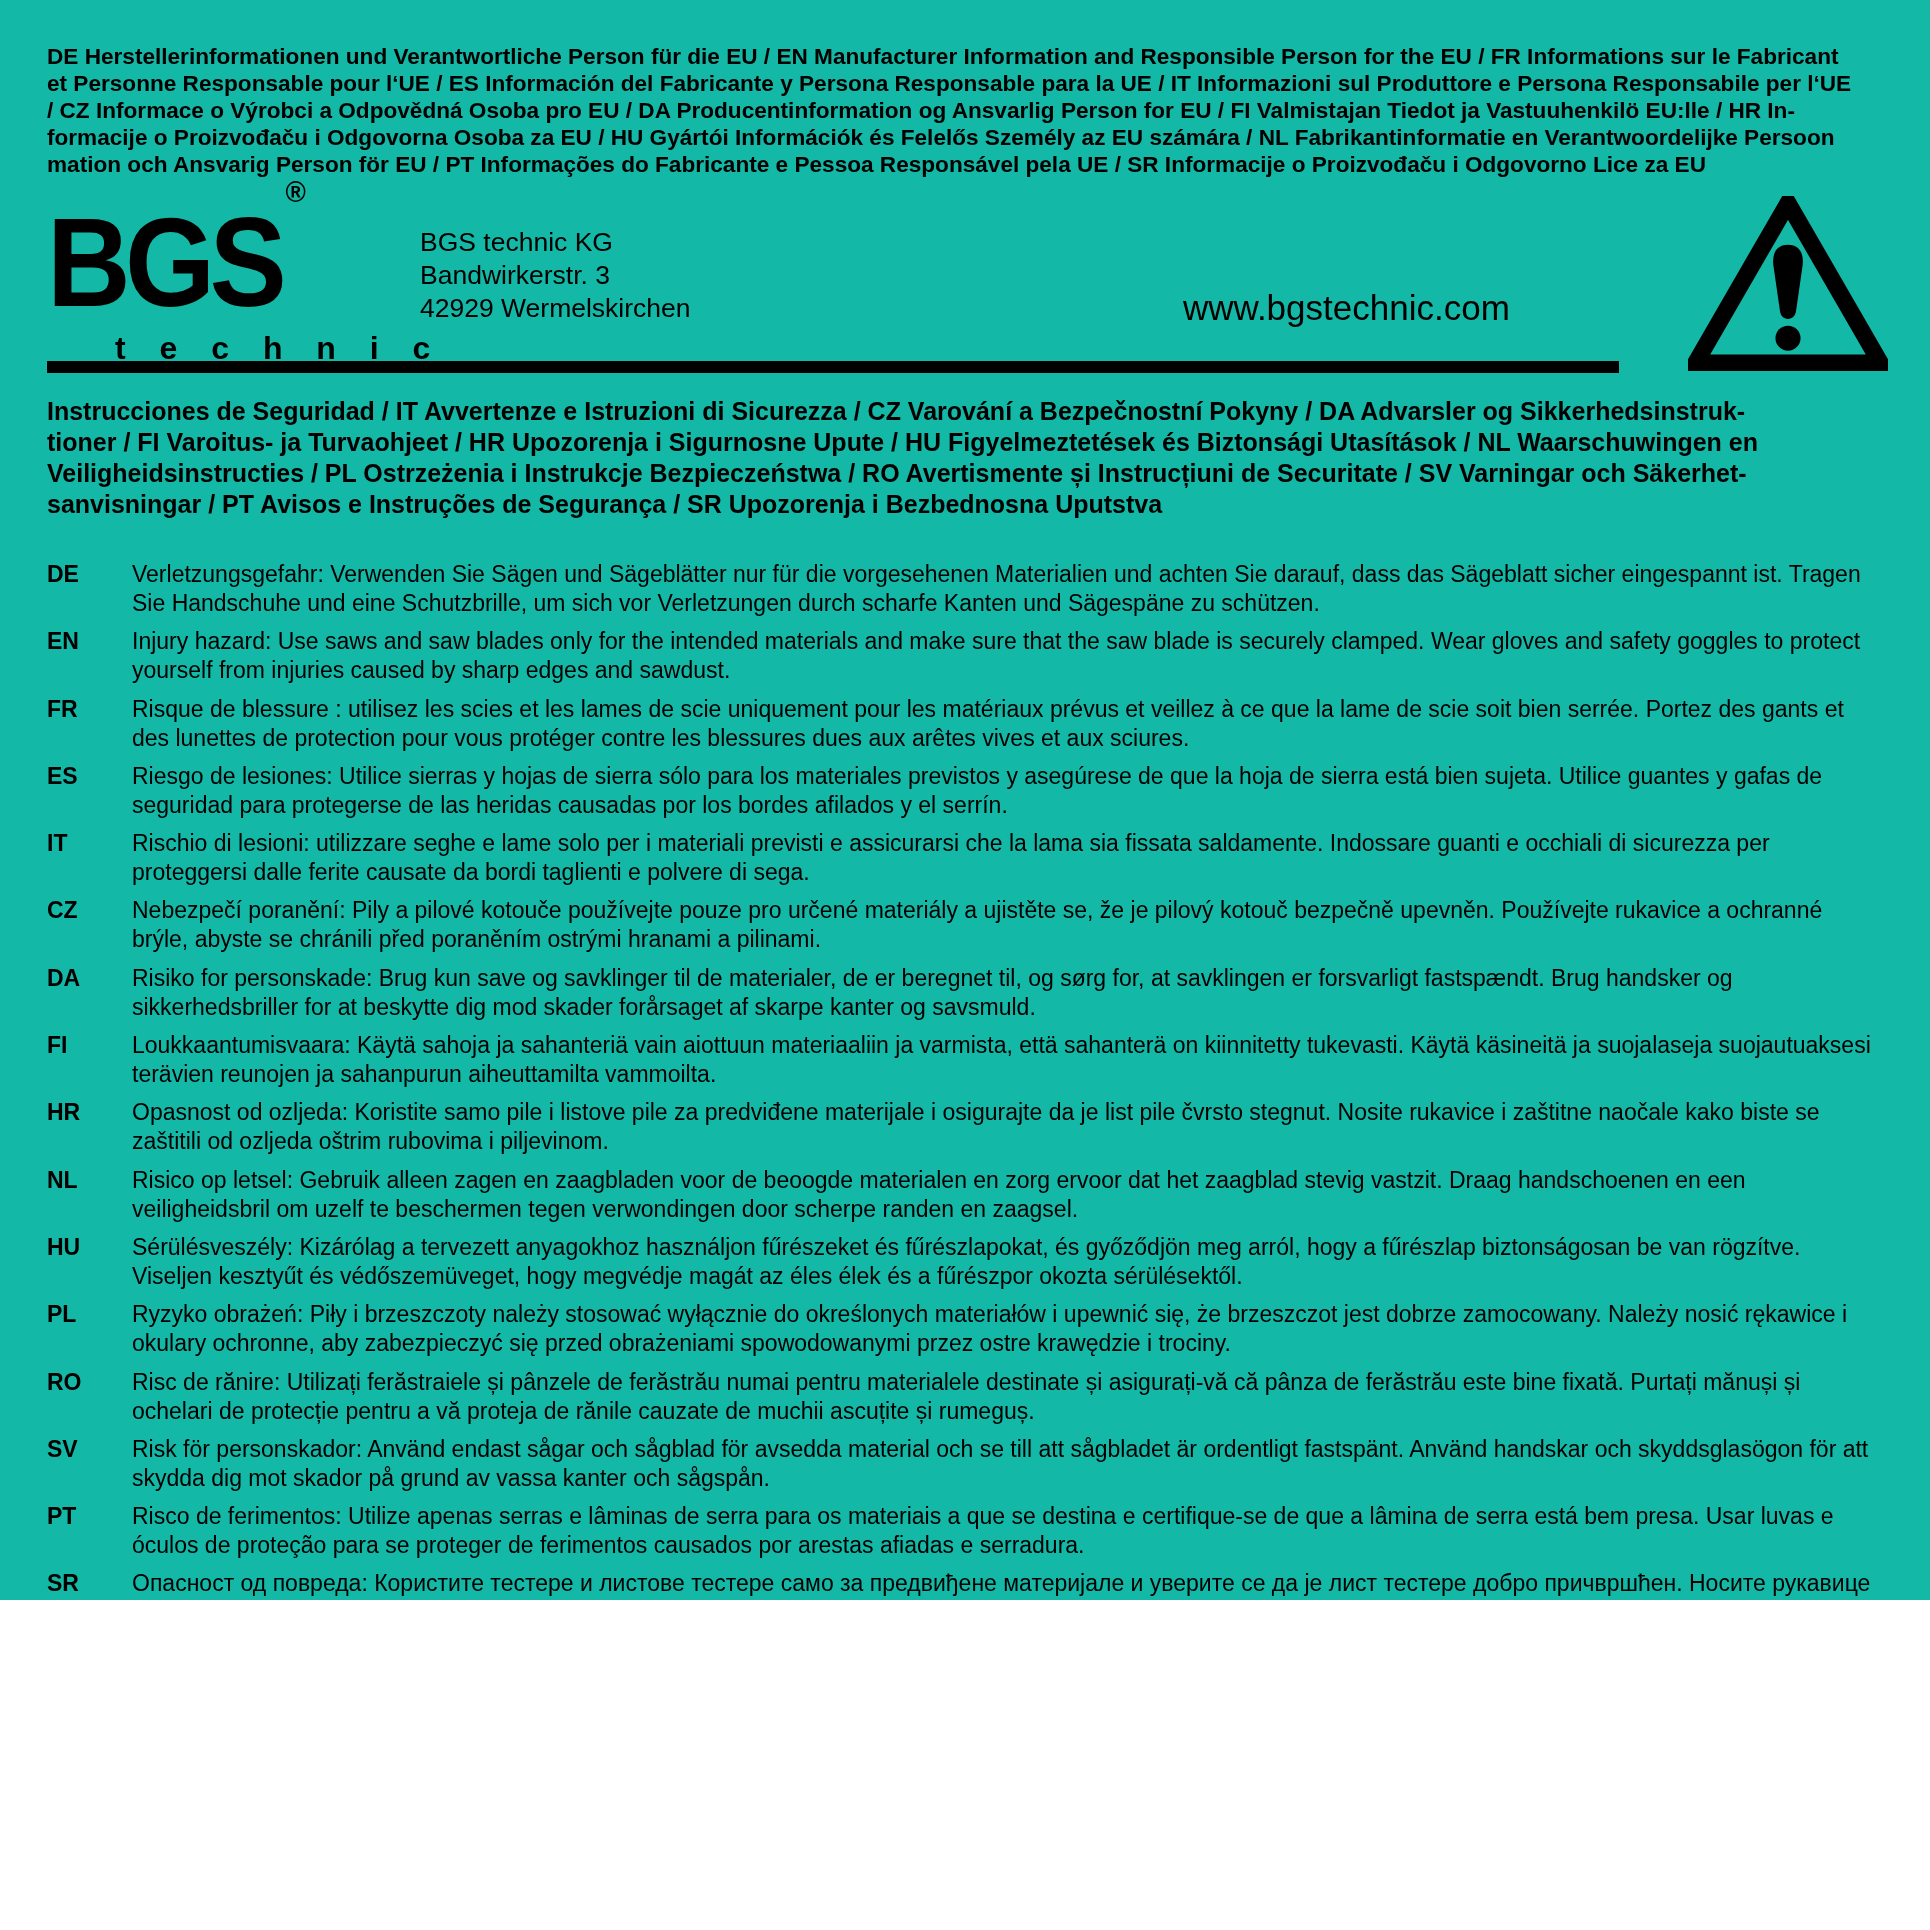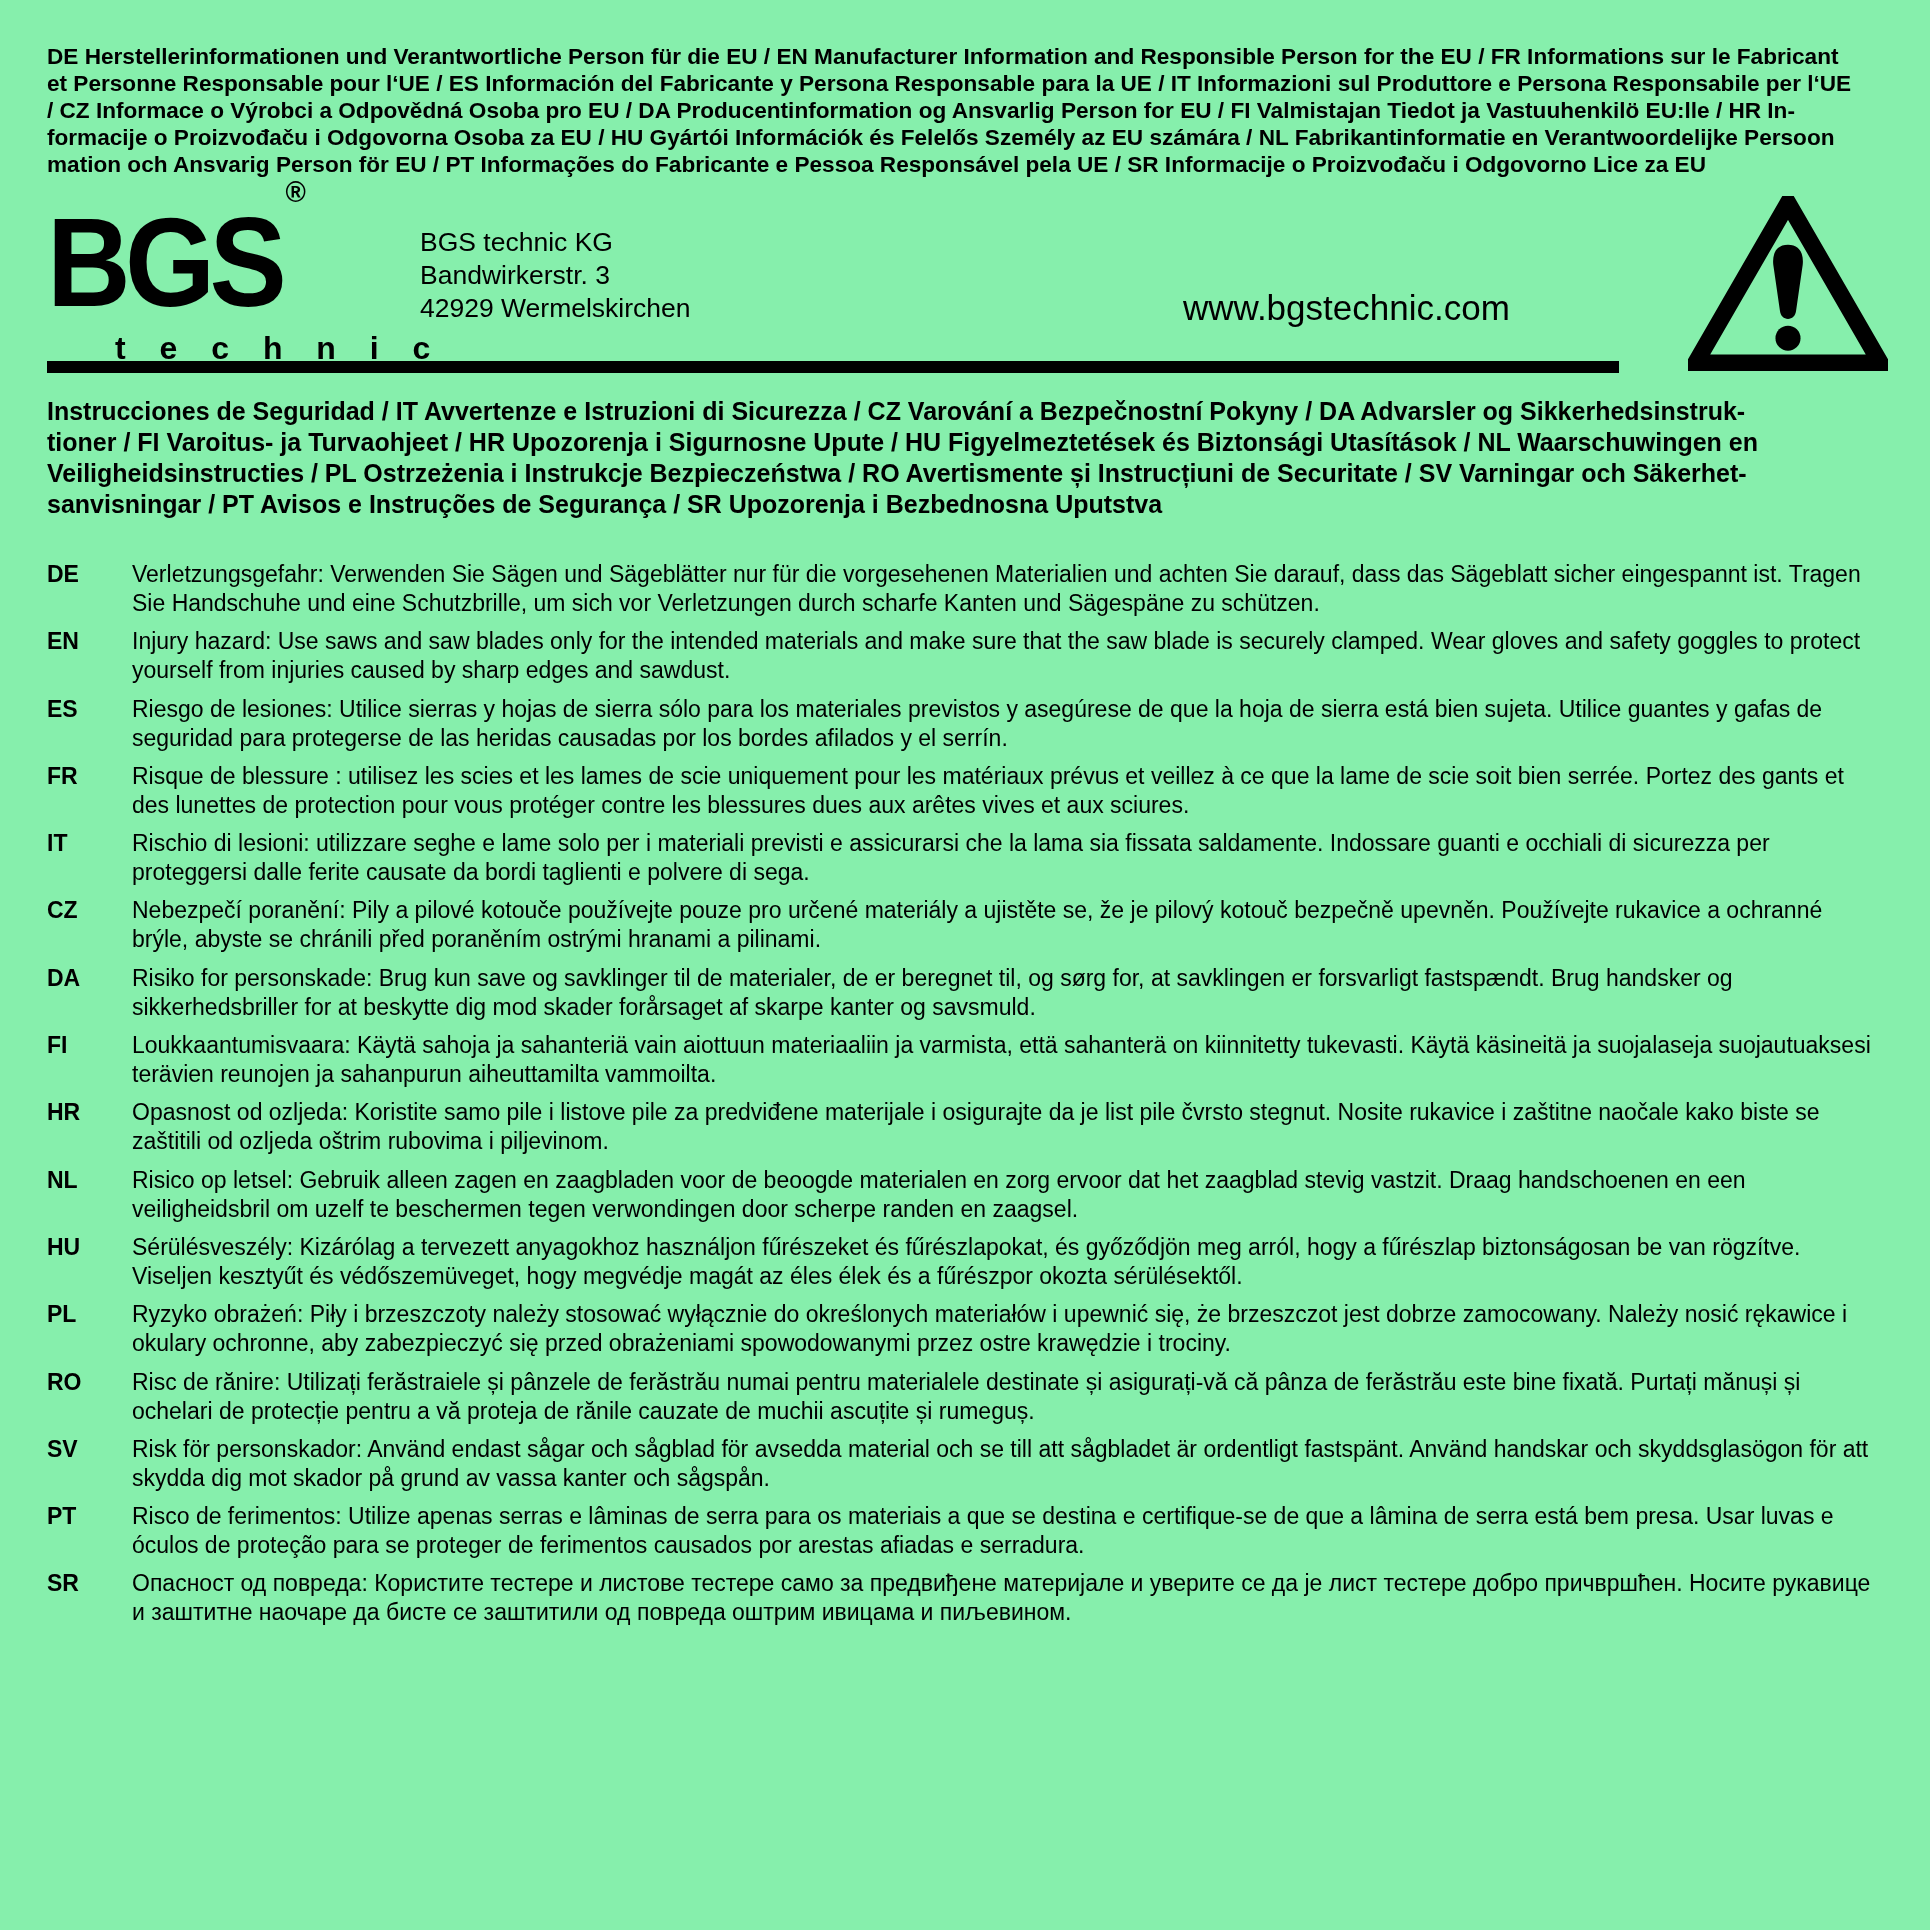--- a/index.html
+++ b/index.html
@@ -1,22 +1,22 @@
 <!DOCTYPE html>
 <html style="font-size:12.5px"><head>
 <meta charset="utf-8">
 <style>
   html,body{margin:0;padding:0;background:#fff;}
   .page{
     position:relative;
     width:1930px;
-    height:1930px;
+    height:1600px;
     box-sizing:border-box;
     padding:43px 47px 0 47px;
-    background:#86efac;
+    background:#14b8a6;
     color:#000;
     font-family:"Liberation Sans", sans-serif;
     overflow:hidden;
   }
   
   .hdr-par{font-weight:bold;font-size:22.6px;line-height:27px;}
   .hdr-par .ln{white-space:nowrap;}
   
   .brand-row{position:relative;height:172px;margin-top:23px;}
   .logo{position:absolute;left:0;top:0;width:280px;}
@@ -89,26 +89,26 @@
 
     <div class="w-item">
       <span class="w-code">DE</span>
       <p class="w-text">Verletzungsgefahr: Verwenden Sie Sägen und Sägeblätter nur für die vorgesehenen Materialien und achten Sie darauf, dass das Sägeblatt sicher eingespannt ist. Tragen Sie Handschuhe und eine Schutzbrille, um sich vor Verletzungen durch scharfe Kanten und Sägespäne zu schützen.</p>
     </div>
     <div class="w-item">
       <span class="w-code">EN</span>
       <p class="w-text">Injury hazard: Use saws and saw blades only for the intended materials and make sure that the saw blade is securely clamped. Wear gloves and safety goggles to protect yourself from injuries caused by sharp edges and sawdust.</p>
     </div>
     <div class="w-item">
+      <span class="w-code">FR</span>
+      <p class="w-text">Risque de blessure : utilisez les scies et les lames de scie uniquement pour les matériaux prévus et veillez à ce que la lame de scie soit bien serrée. Portez des gants et des lunettes de protection pour vous protéger contre les blessures dues aux arêtes vives et aux sciures.</p>
+    </div>
+    <div class="w-item">
       <span class="w-code">ES</span>
       <p class="w-text">Riesgo de lesiones: Utilice sierras y hojas de sierra sólo para los materiales previstos y asegúrese de que la hoja de sierra está bien sujeta. Utilice guantes y gafas de seguridad para protegerse de las heridas causadas por los bordes afilados y el serrín.</p>
-    </div>
-    <div class="w-item">
-      <span class="w-code">FR</span>
-      <p class="w-text">Risque de blessure : utilisez les scies et les lames de scie uniquement pour les matériaux prévus et veillez à ce que la lame de scie soit bien serrée. Portez des gants et des lunettes de protection pour vous protéger contre les blessures dues aux arêtes vives et aux sciures.</p>
     </div>
     <div class="w-item">
       <span class="w-code">IT</span>
       <p class="w-text">Rischio di lesioni: utilizzare seghe e lame solo per i materiali previsti e assicurarsi che la lama sia fissata saldamente. Indossare guanti e occhiali di sicurezza per proteggersi dalle ferite causate da bordi taglienti e polvere di sega.</p>
     </div>
     <div class="w-item">
       <span class="w-code">CZ</span>
       <p class="w-text">Nebezpečí poranění: Pily a pilové kotouče používejte pouze pro určené materiály a ujistěte se, že je pilový kotouč bezpečně upevněn. Používejte rukavice a ochranné brýle, abyste se chránili před poraněním ostrými hranami a pilinami.</p>
     </div>
     <div class="w-item">

